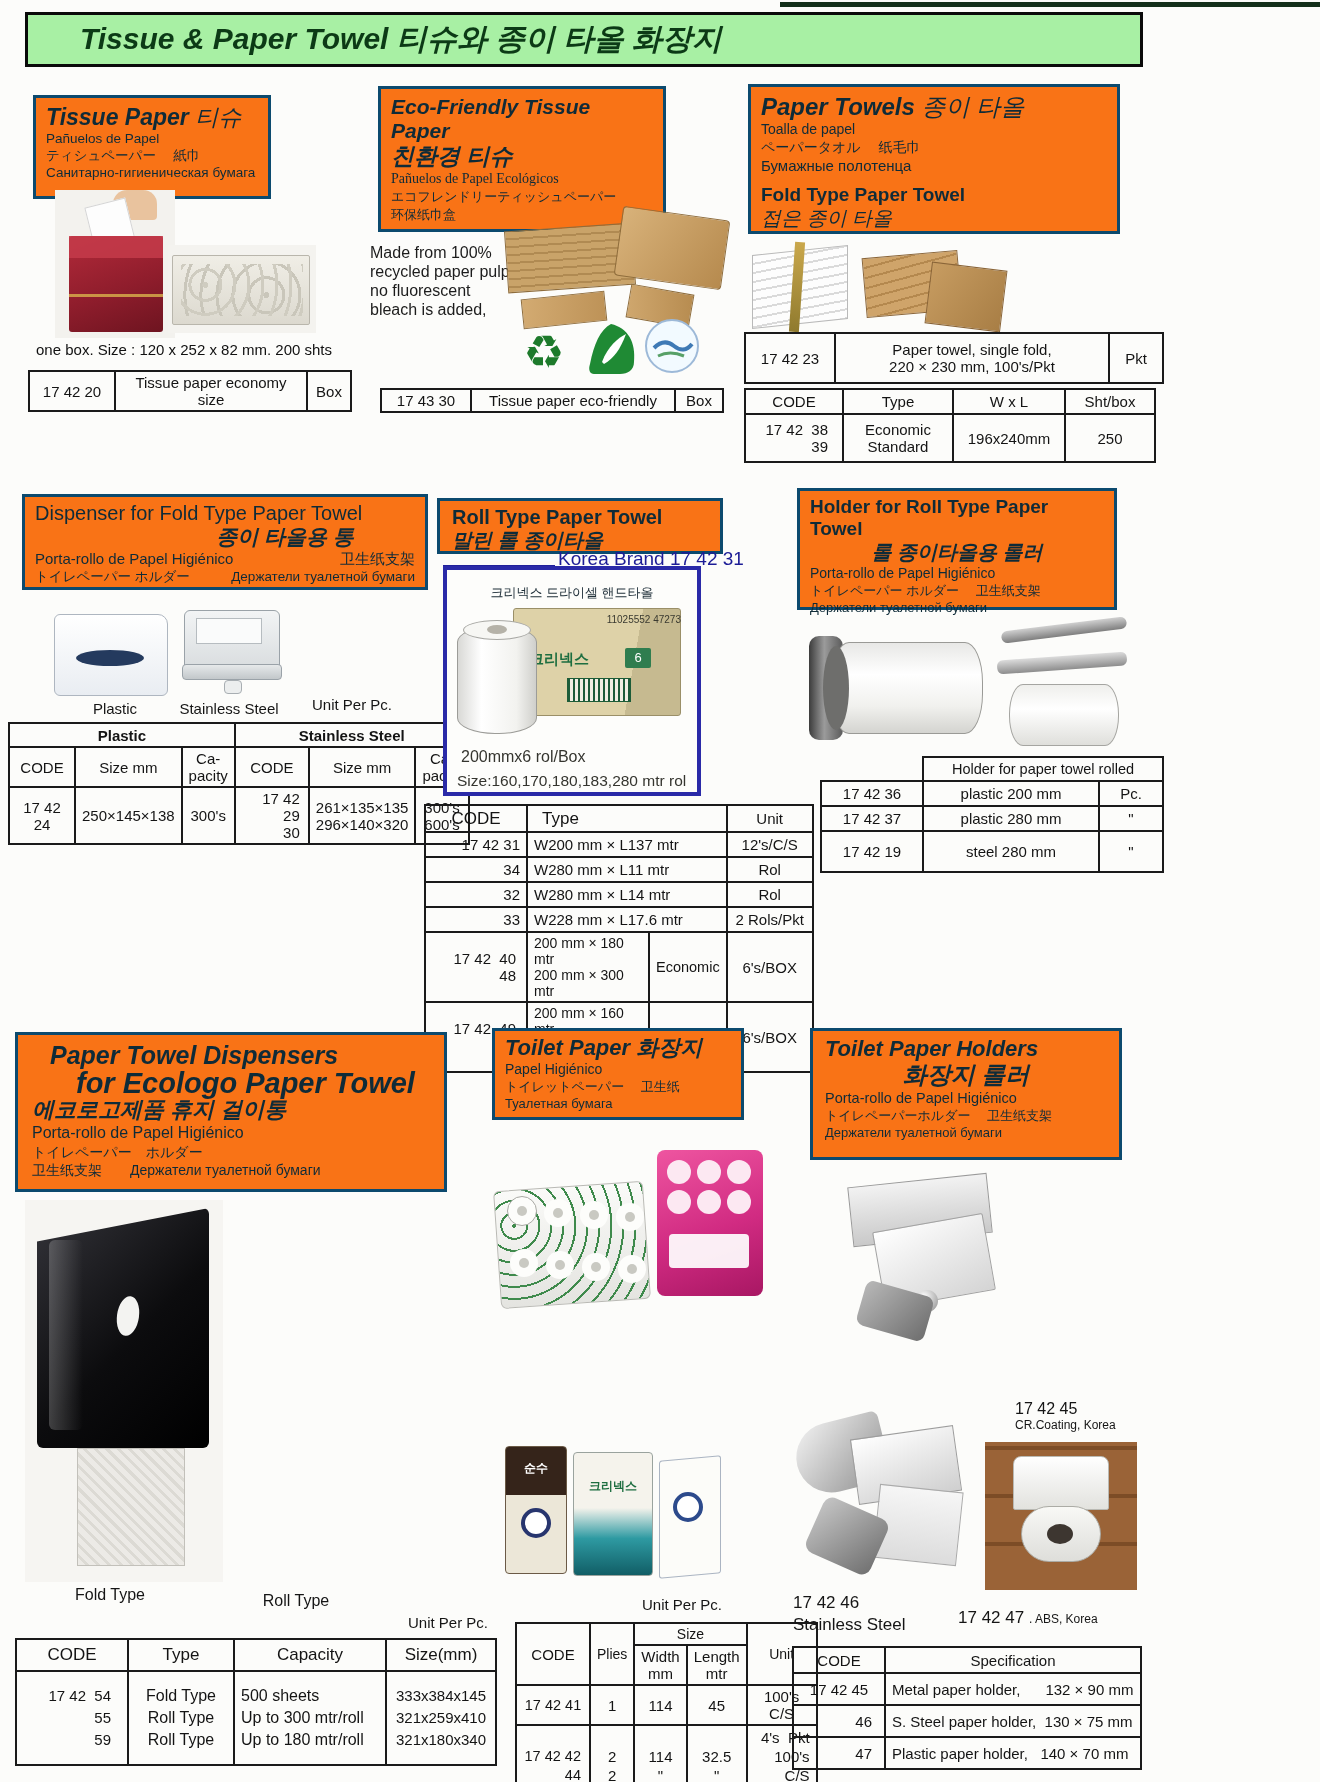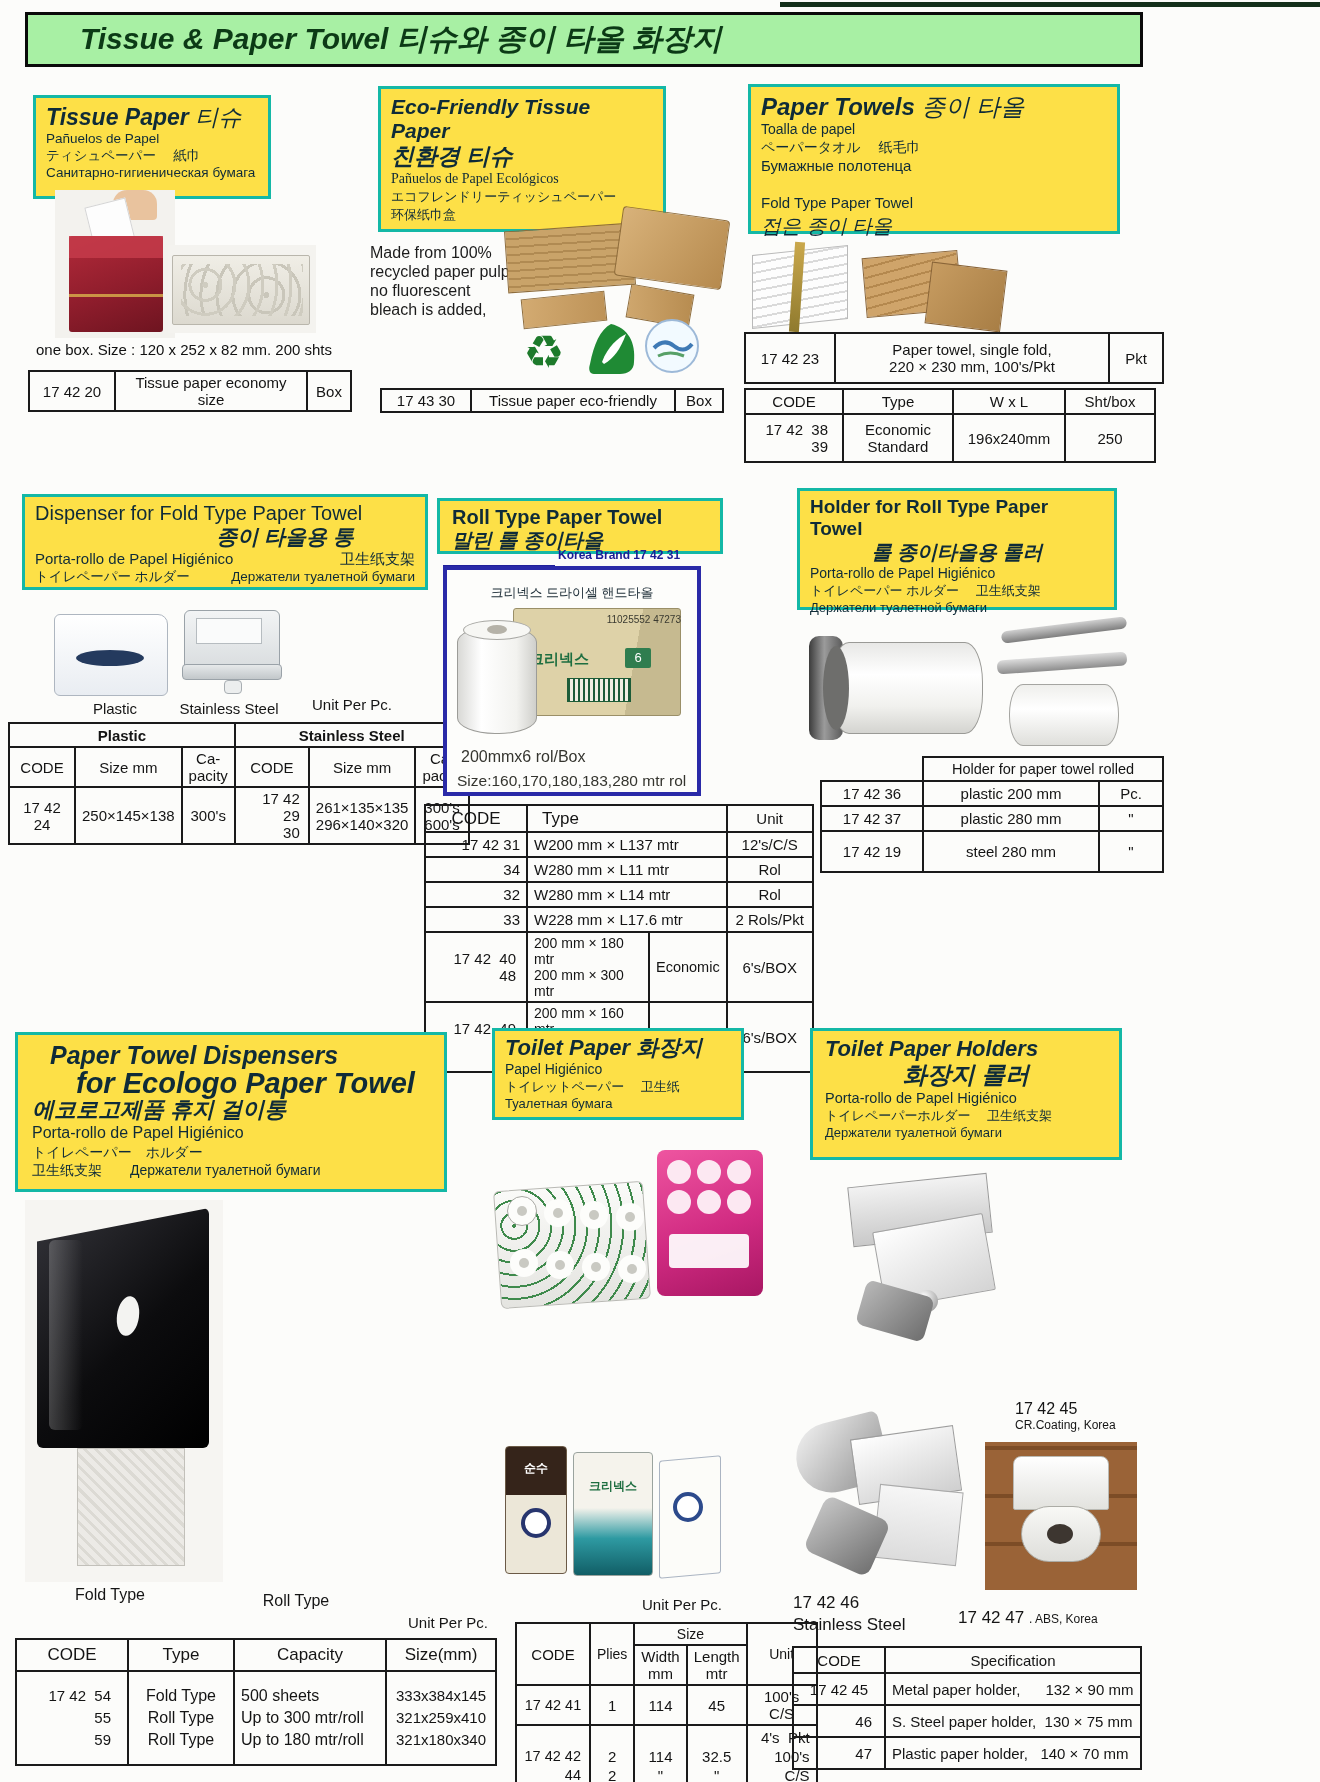--- a/index.html
+++ b/index.html
@@ -1,20 +1,20 @@
 <!DOCTYPE html>
 <html><head>
 <meta charset="utf-8">
 <style>
   *{box-sizing:border-box;margin:0;padding:0}
   html,body{background:#e8e8e8}
   body{font-family:"Liberation Sans","DejaVu Sans",sans-serif;color:#151515}
   #page{position:relative;width:1320px;height:1782px;margin:0 auto;background:#fcfcfa;overflow:hidden}
   .abs{position:absolute}
-  .cyan{position:absolute;background:#fde047;border:3px solid #14b8a6;color:#0f2b38;padding:6px 10px}
+  .cyan{position:absolute;background:#f97316;border:3px solid #0c4a6e;color:#0f2b38;padding:6px 10px}
   .greenbar{position:absolute;background:#a8f0a4;border:3px solid #0a0a0a;color:#0c3a16}
   .ti{font-style:italic;font-weight:bold}
   .p{white-space:pre-wrap}
   .c{text-align:center}
   .r{text-align:right}
   .l{text-align:left}
   .code{font-weight:bold}
   .tbl{position:absolute;border-collapse:collapse;background:transparent;color:#141414}
   .tbl td,.tbl th{border:2px solid #1a1a1a;padding:2px 6px;font-size:15px;font-weight:normal;vertical-align:middle}
   .tbl .nb{border:none;background:transparent}
@@ -115,21 +115,21 @@
     </table>
 
   <div class="cyan" style="left:748px;top:84px;width:372px;height:150px">
     <div style="font-size:24px;line-height:27px">
       <span class="ti">Paper Towels</span>
       <span class="ti" style="font-weight:normal">종이 타올</span>
     </div>
     <div style="font-size:14px;line-height:18px">Toalla de papel</div>
     <div style="font-size:14px;line-height:18px">ペーパータオル　 纸毛巾</div>
     <div style="font-size:15px;line-height:19px">Бумажные полотенца</div>
-    <div style="font-size:15px;line-height:24px;font-weight:normal;margin-top:16px">Fold Type Paper Towel</div>
+    <div style="font-size:19px;line-height:24px;font-weight:bold;margin-top:8px">Fold Type Paper Towel</div>
     <div class="ti" style="font-size:20px;line-height:23px;font-weight:normal;font-style:italic">접은 종이 타올</div>
   </div>
 
   <div class="photo" style="left:748px;top:240px;width:108px;height:96px">
     <div style="left:4px;top:10px;width:96px;height:74px;background:repeating-linear-gradient(175deg,#fdfdfd 0 7px,#dadada 7px 9px);border:1px solid #b9b9b9;transform:skewY(-6deg)"></div>
     <div style="left:44px;top:2px;width:10px;height:90px;background:linear-gradient(180deg,#caa84c,#8f7a2e);transform:rotate(4deg)"></div>
   </div>
   <div class="photo" style="left:862px;top:246px;width:146px;height:92px">
     <div style="left:2px;top:8px;width:96px;height:60px;background:repeating-linear-gradient(170deg,#cfa46a 0 8px,#b4884e 8px 10px);border:1px solid #8a6538;transform:rotate(-5deg)"></div>
     <div style="left:66px;top:20px;width:76px;height:62px;background:linear-gradient(120deg,#c79c61,#a87e45);border:1px solid #8a6538;transform:rotate(7deg)"></div>
@@ -222,21 +222,21 @@
     </tr>
   </tbody>
     </table>
 
   <div class="cyan" style="left:437px;top:498px;width:286px;height:56px;padding:4px 12px">
     <div style="font-size:20px;line-height:24px;font-weight:bold">Roll Type Paper Towel</div>
     <div class="ti" style="font-size:20px;line-height:23px">말린 롤 종이타올</div>
   </div>
 
   <div class="abs" style="left:443px;top:565px;width:112px;height:4px;background:#20209a"></div>
-  <div class="abs" style="left:558px;top:548px;width:200px;font-size:12px;font-weight:bold;color:#1c1c96">Korea Brand 17 42 31</div>
+  <div class="abs" style="left:558px;top:548px;width:200px;font-size:19px;font-weight:normal;color:#1c1c96">Korea Brand 17 42 31</div>
 
   <div class="abs" style="left:443px;top:566px;width:258px;height:230px;border:4px solid #2a2aa8;background:#fdfdfb">
     <div class="c" style="font-size:13px;padding-top:14px;color:#20303a">크리넥스 드라이셀 핸드타올</div>
     <div class="photo" style="position:absolute;left:10px;top:34px;width:232px;height:140px">
       <div style="left:56px;top:4px;width:168px;height:108px;background:linear-gradient(100deg,#ded2a8 70%,#c6ba90 70%);border:1px solid #9a8f68;border-radius:3px"></div>
       <div style="left:120px;top:10px;width:104px;font-size:10px;color:#3a3a30;text-align:right">11025552 47273</div>
       <div style="left:72px;top:46px;font-size:15px;font-weight:bold;color:#1d6e40">크리넥스</div>
       <div style="left:168px;top:44px;width:26px;height:20px;background:#2f7d4f;color:#fff;font-size:13px;text-align:center;line-height:20px;border-radius:2px">6</div>
       <div style="left:110px;top:74px;width:64px;height:24px;background:repeating-linear-gradient(90deg,#1d5c38 0 2px,#f2efe2 2px 5px);border:1px solid #1d5c38"></div>
       <div style="left:0;top:22px;width:80px;height:108px;background:linear-gradient(90deg,#d9d9d6,#ffffff 30%,#f2f2ef 75%,#cfcfcb);border:1px solid #9c9c98;border-radius:38px/16px"></div>

